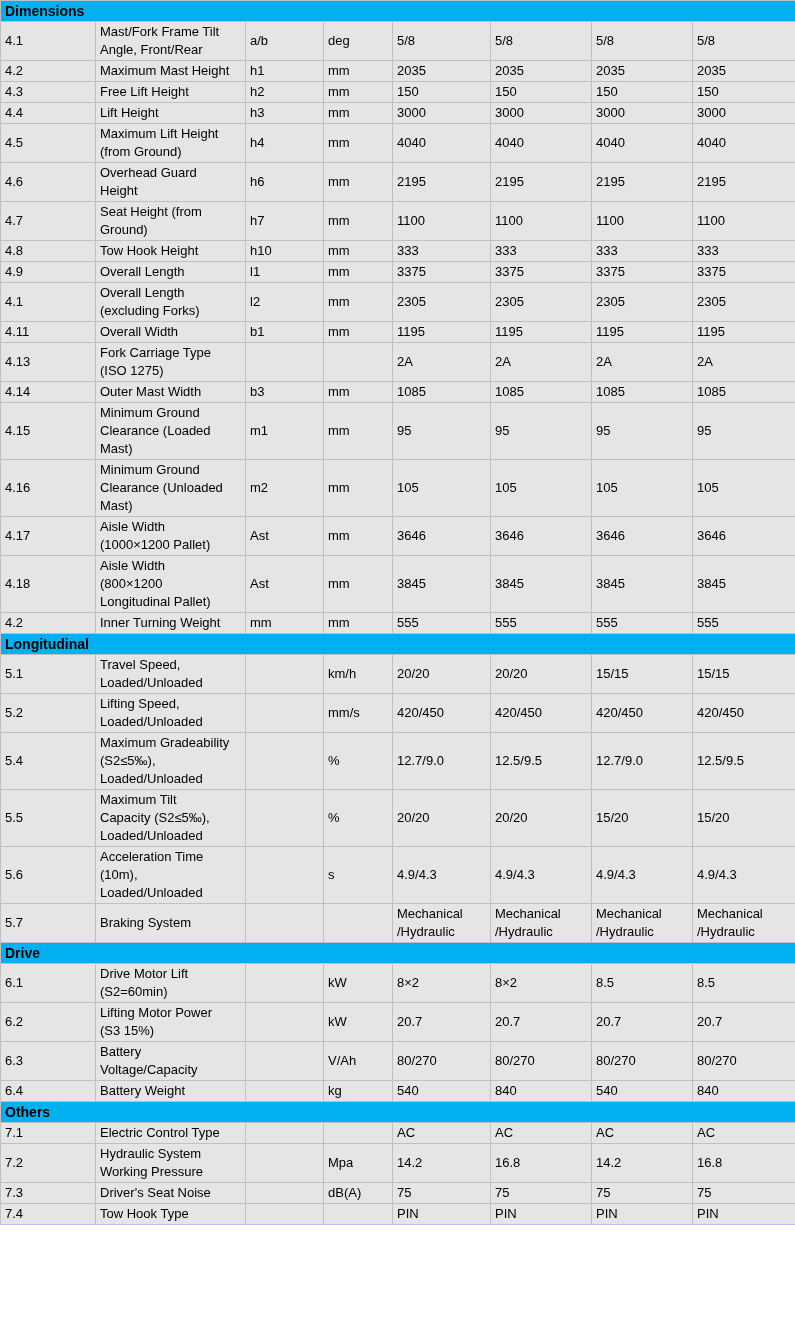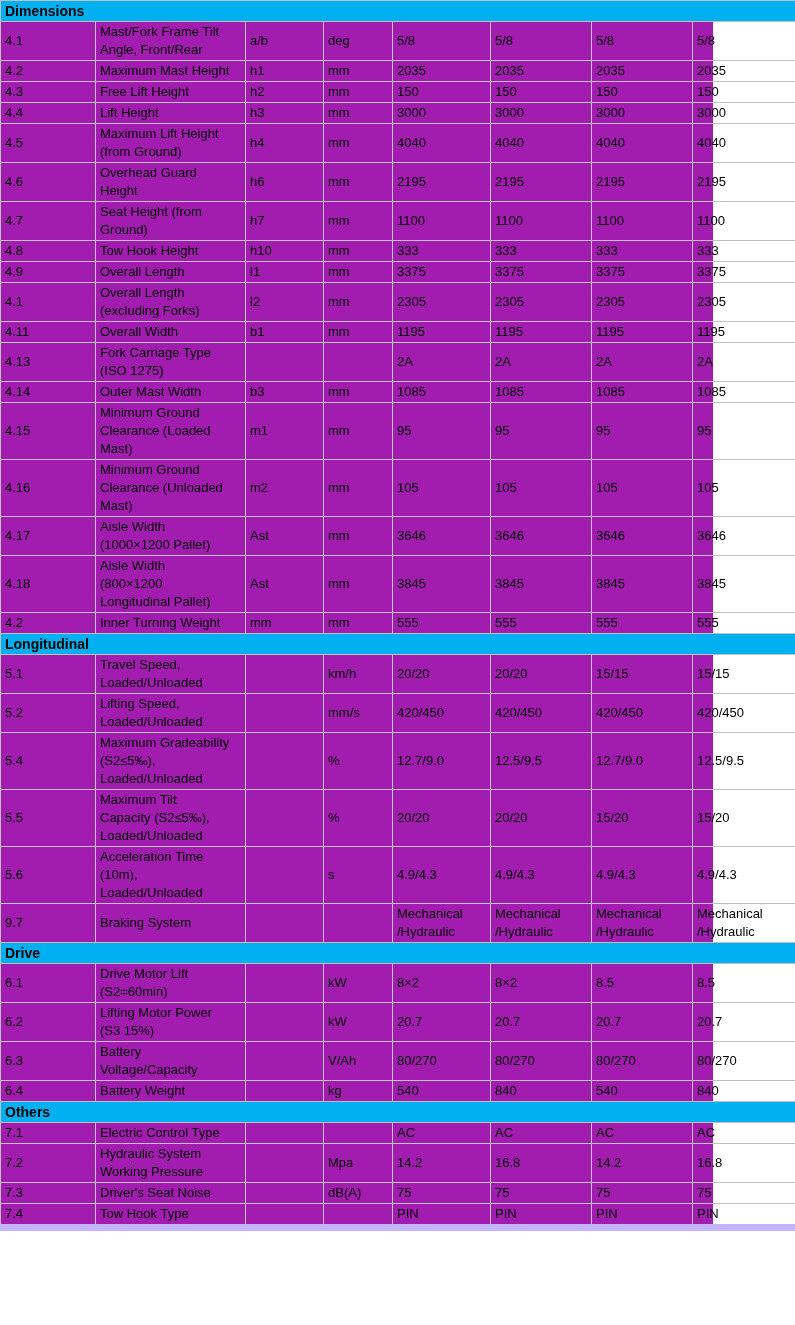--- a/index.html
+++ b/index.html
@@ -3,22 +3,22 @@
 <meta charset="utf-8">
 <style>
   * { box-sizing: border-box; }
   html, body {
     margin: 0;
     padding: 0;
     background: #ffffff;
     font-family: "Liberation Sans", "DejaVu Sans", sans-serif;
   }
   .page {
-    width: 713px;
-    background: #a21caf;
+    width: 795px;
+    background: #e5e5e5;
   }
   table.spec-table {
     width: 795px;
     border-collapse: collapse;
     table-layout: fixed;
     font-size: 13px;
     color: #000000;
   }
   table.spec-table td {
     border: 1px solid #c0c0c0;
@@ -38,21 +38,21 @@
     border-right: 1px solid #00b0f0;
     border-top: 1px solid #000000;
     border-bottom: 1px solid #6d6d6d;
     white-space: nowrap;
   }
   td.cell-no { }
   td.cell-desc { }
   td.cell-symbol { }
   td.cell-unit { }
   td.cell-value { }
-  tr.last-row td { border-bottom: 7px solid #c4b5fd; border-radius: 8px; }
+  tr.last-row td { border-bottom: 1px solid #c4b5fd; border-radius: 8px; }
 </style>
 </head>
 <body>
 
 <div class="page">
   <table class="spec-table">
     <colgroup>
       <col style="width:95px">
       <col style="width:150px">
       <col style="width:78px">
@@ -314,21 +314,21 @@
 (10m),
 Loaded/Unloaded</td>
           <td class="cell-symbol"></td>
           <td class="cell-unit">s</td>
           <td class="cell-value">4.9/4.3</td>
           <td class="cell-value">4.9/4.3</td>
           <td class="cell-value">4.9/4.3</td>
           <td class="cell-value">4.9/4.3</td>
         </tr>
         <tr>
-          <td class="cell-no">9.7</td>
+          <td class="cell-no">5.7</td>
           <td class="cell-desc">Braking System</td>
           <td class="cell-symbol"></td>
           <td class="cell-unit"></td>
           <td class="cell-value">Mechanical
 /Hydraulic</td>
           <td class="cell-value">Mechanical
 /Hydraulic</td>
           <td class="cell-value">Mechanical
 /Hydraulic</td>
           <td class="cell-value">Mechanical

